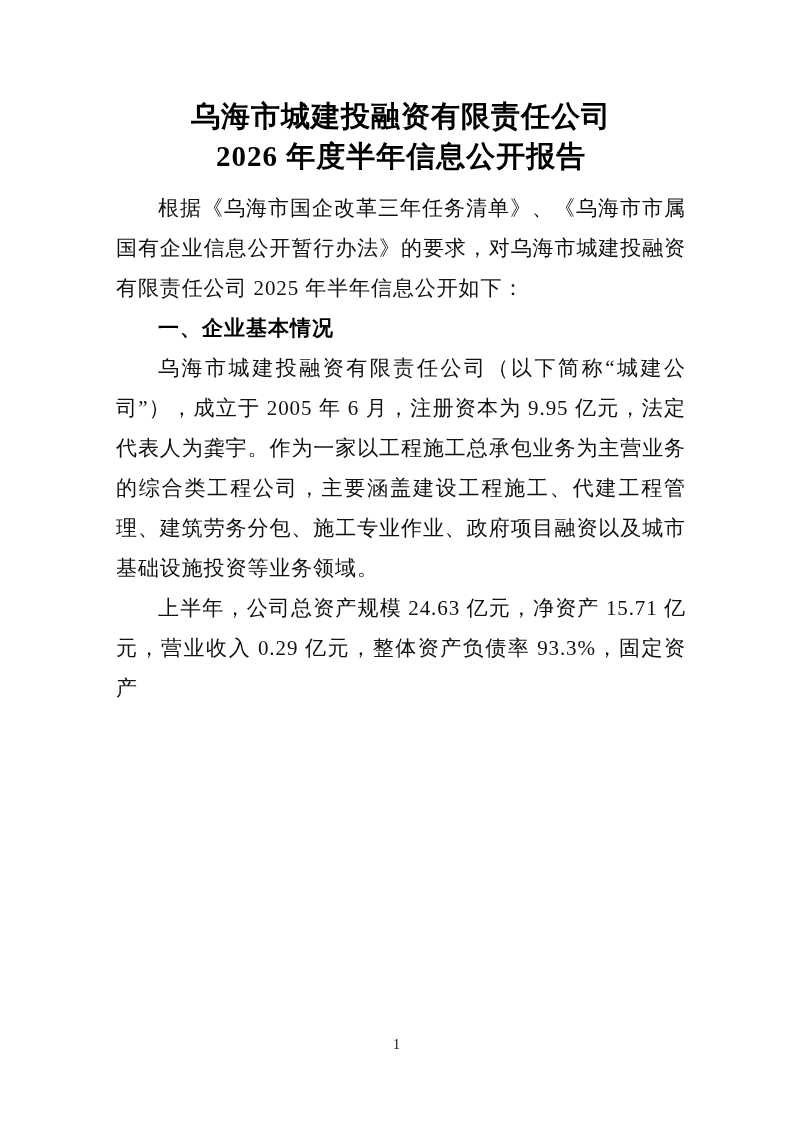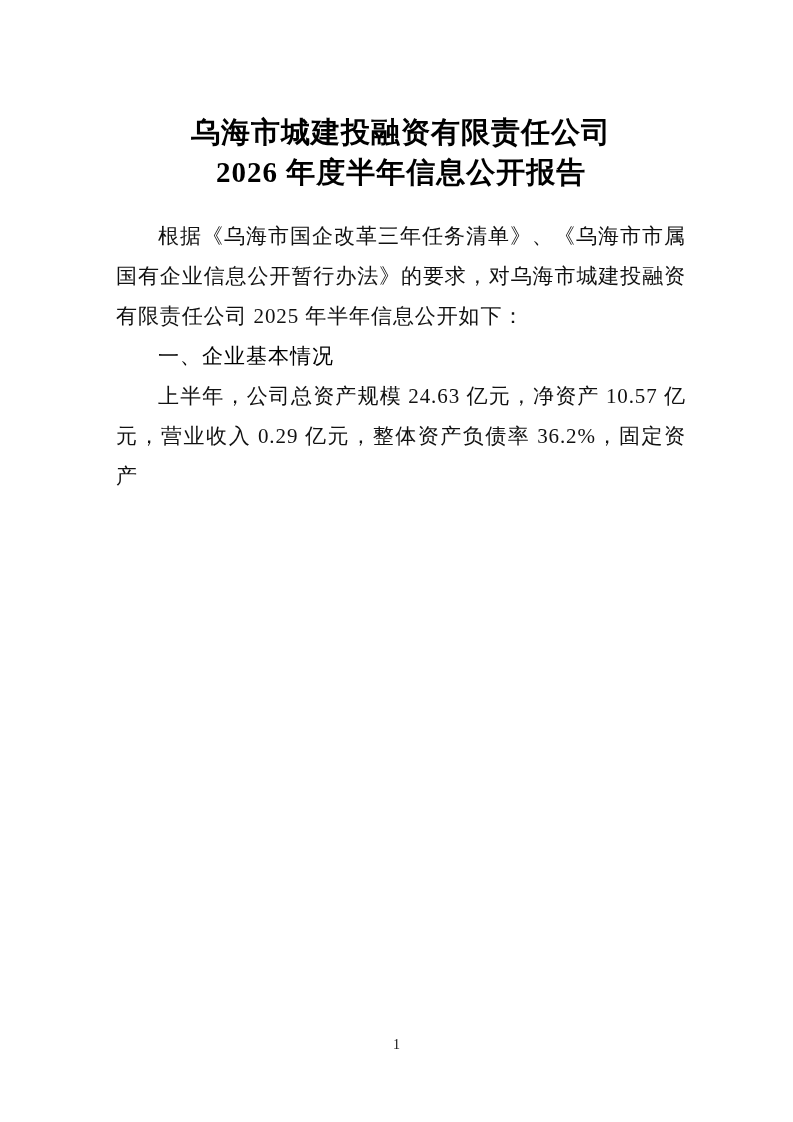--- a/index.html
+++ b/index.html
@@ -12,50 +12,50 @@
     width: 793px;
     height: 1122px;
     background: #ffffff;
     overflow: hidden;
     color: #111111;
     font-family: "Liberation Serif", "DejaVu Serif", serif;
   }
   .content {
     position: absolute;
     left: 116px;
-    top: 112px;
+    top: 96px;
     width: 570px;
   }
   .doc-title {
     text-align: center;
     font-weight: bold;
     font-size: 29px;
     line-height: 40px;
     letter-spacing: 1px;
     color: #000000;
     font-family: "Liberation Serif", "DejaVu Serif", serif;
   }
   .body-text {
-    margin-top: 24px;
+    margin-top: 12px;
     font-size: 21px;
     line-height: 40px;
     text-align: justify;
     text-justify: inter-character;
   }
   .body-text p {
     margin: 0;
     text-indent: 2em;
     letter-spacing: 0.9px;
     word-break: break-all;
   }
   .section-heading {
     margin: 0;
     font-size: 21px;
     line-height: 40px;
-    font-weight: normal;
+    font-weight: bold;
     text-indent: 2em;
     letter-spacing: 1px;
     color: #000000;
     font-family: "Liberation Sans", "DejaVu Sans", sans-serif;
   }
   .page-number {
     position: absolute;
     top: 1036px;
     left: 0;
     width: 100%;
@@ -74,22 +74,23 @@
     <div class="doc-title">
       <div>乌海市城建投融资有限责任公司</div>
       <div>2026 年度半年信息公开报告</div>
     </div>
 
     <div class="body-text">
       <p>根据《乌海市国企改革三年任务清单》、《乌海市市属国有企业信息公开暂行办法》的要求，对乌海市城建投融资有限责任公司 2025 年半年信息公开如下：</p>
 
       <h2 class="section-heading">一、企业基本情况</h2>
 
+      <p>乌海市城建投融资有限责任公司（以下简称“城建公司”），成立于 2005 年 6 月，注册资本为 9.95 亿元，法定代表人为龚宇。作为一家以工程施工总承包业务为主营业务的综合类工程公司，主要涵盖建设工程施工、代建工程管理、建筑劳务分包、施工专业作业、政府项目融资以及城市基础设施投资等业务领域。</p>
 
 
 
-      <p>上半年，公司总资产规模 24.63 亿元，净资产 10.57 亿元，营业收入 0.29 亿元，整体资产负债率 36.2%，固定资产</p>
+      <p>上半年，公司总资产规模 24.63 亿元，净资产 15.71 亿元，营业收入 0.29 亿元，整体资产负债率 93.3%，固定资产</p>
     </div>
 
   </div>
 
   <div class="page-number">1</div>
 </div>
 
 </body></html>

